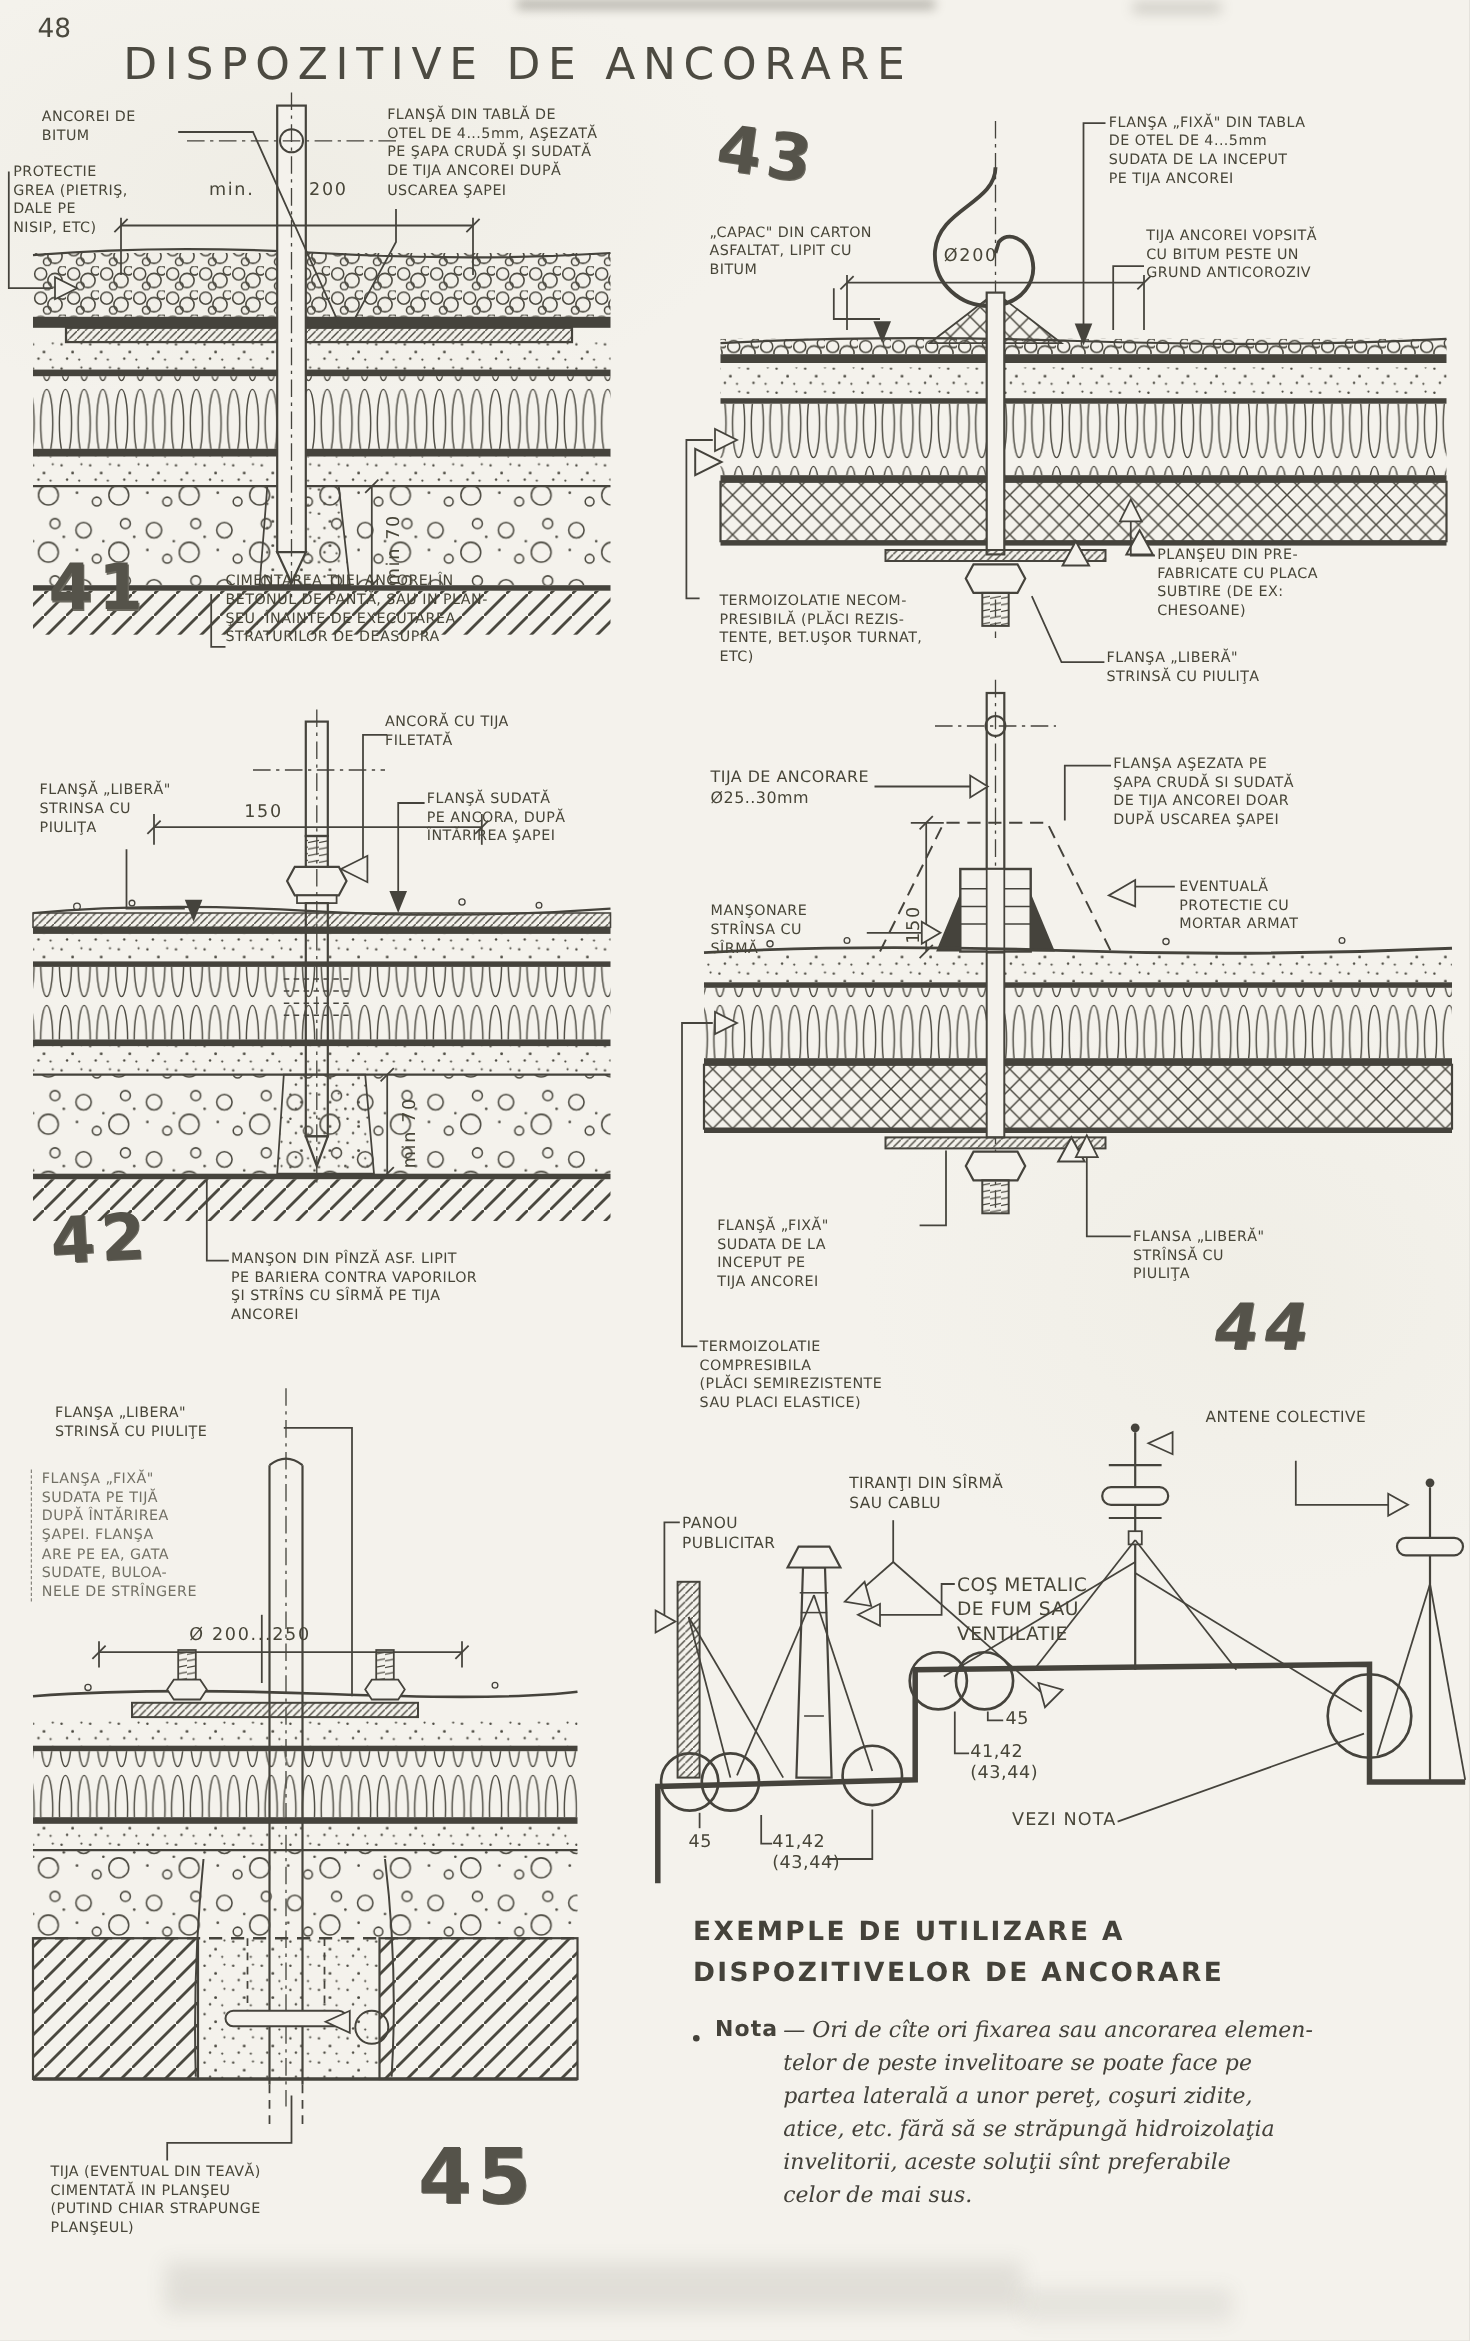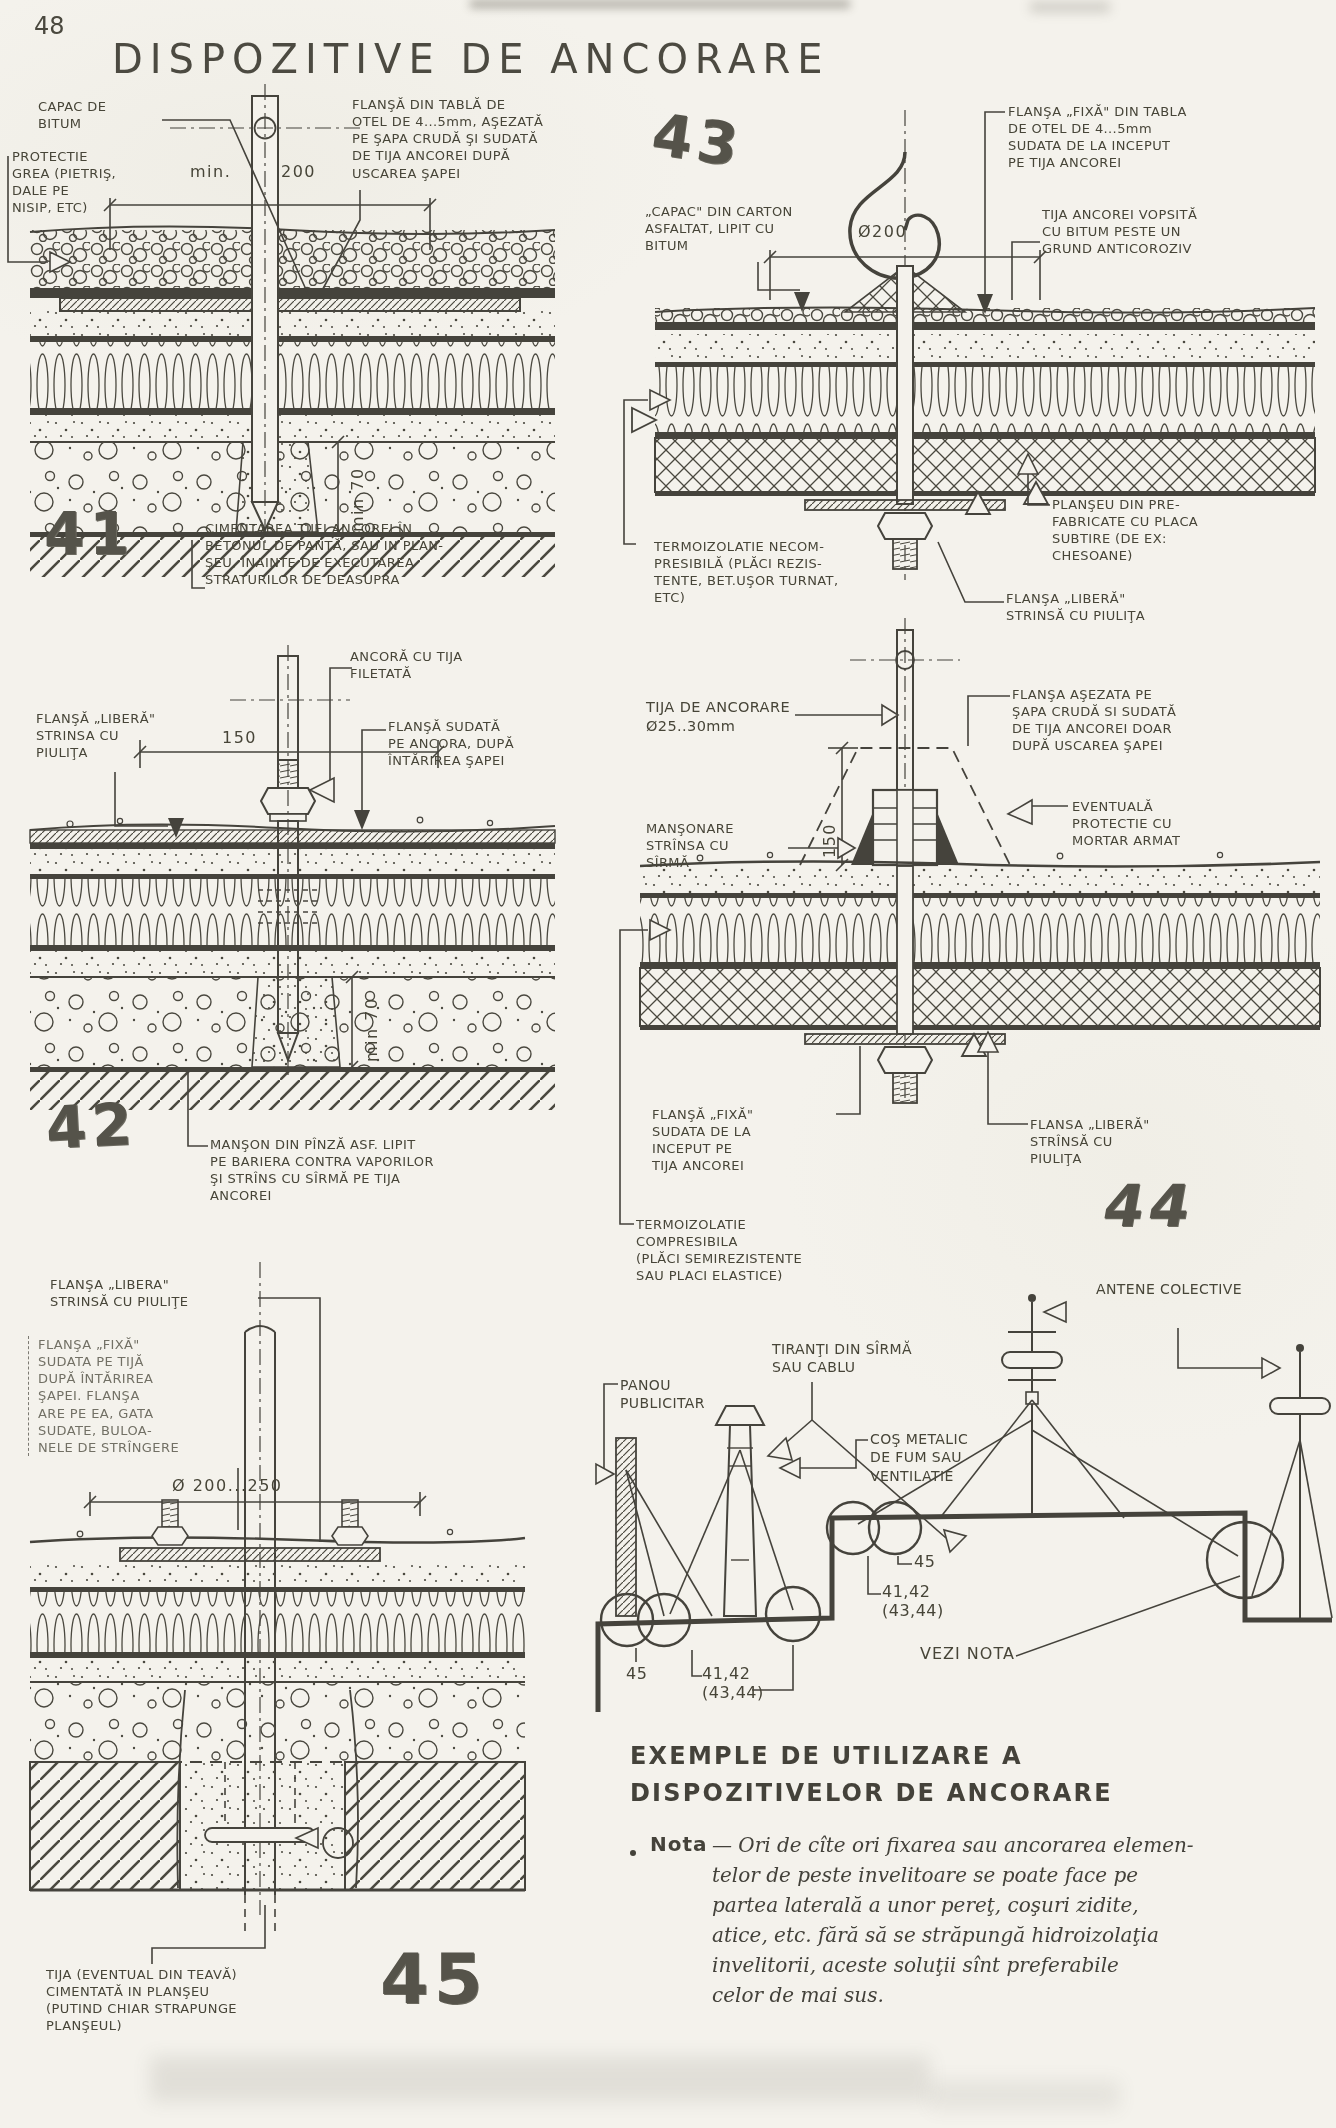--- a/index.html
+++ b/index.html
@@ -403,21 +403,21 @@
         <path d="M881 1594 L868 1594 L868 1556"></path>
         <path d="M1016 1656 L1240 1576"></path>
       </g>
     </g>
   </svg>
 
   <span class="pagenum" style="left:34px;top:12px;">48</span>
   <span class="title" style="left:112px;top:36px;">DISPOZITIVE DE ANCORARE</span>
 
   <section>
-    <div class="lbl" style="left:38px;top:98px;">CAPAC DE
+    <div class="lbl" style="left:38px;top:98px;">ANCOREI DE
 BITUM</div>
     <div class="lbl" style="left:12px;top:148px;">PROTECTIE
 GREA (PIETRIŞ,
 DALE PE
 NISIP, ETC)</div>
     <div class="lbl" style="left:352px;top:96px;">FLANŞĂ DIN TABLĂ DE
 OTEL DE 4...5mm, AŞEZATĂ
 PE ŞAPA CRUDĂ ŞI SUDATĂ
 DE TIJA ANCOREI DUPĂ
 USCAREA ŞAPEI</div>
@@ -521,21 +521,21 @@
 PLANŞEUL)</div>
     <div class="fignum" style="left:380px;top:1938px;font-size:70px;">45</div>
   </section>
 
   <section>
     <div class="lbl" style="left:1096px;top:1280px;font-size:14px;">ANTENE COLECTIVE</div>
     <div class="lbl" style="left:772px;top:1340px;font-size:14px;">TIRANŢI DIN SÎRMĂ
 SAU CABLU</div>
     <div class="lbl" style="left:620px;top:1376px;font-size:14px;">PANOU
 PUBLICITAR</div>
-    <div class="lbl" style="left:870px;top:1430px;font-size:14px;">COŞ METALIC
+    <div class="lbl" style="left:870px;top:1430px;font-size:17px;">COŞ METALIC
 DE FUM SAU
 VENTILATIE</div>
     <div class="ref" style="left:626px;top:1664px;">45</div>
     <div class="ref" style="left:702px;top:1664px;">41,42
 (43,44)</div>
     <div class="ref" style="left:914px;top:1552px;">45</div>
     <div class="ref" style="left:882px;top:1582px;">41,42
 (43,44)</div>
     <div class="ref" style="left:920px;top:1644px;font-weight:normal;letter-spacing:1px;">VEZI NOTA</div>
     <div class="heading" style="left:630px;top:1738px;">EXEMPLE DE UTILIZARE A

